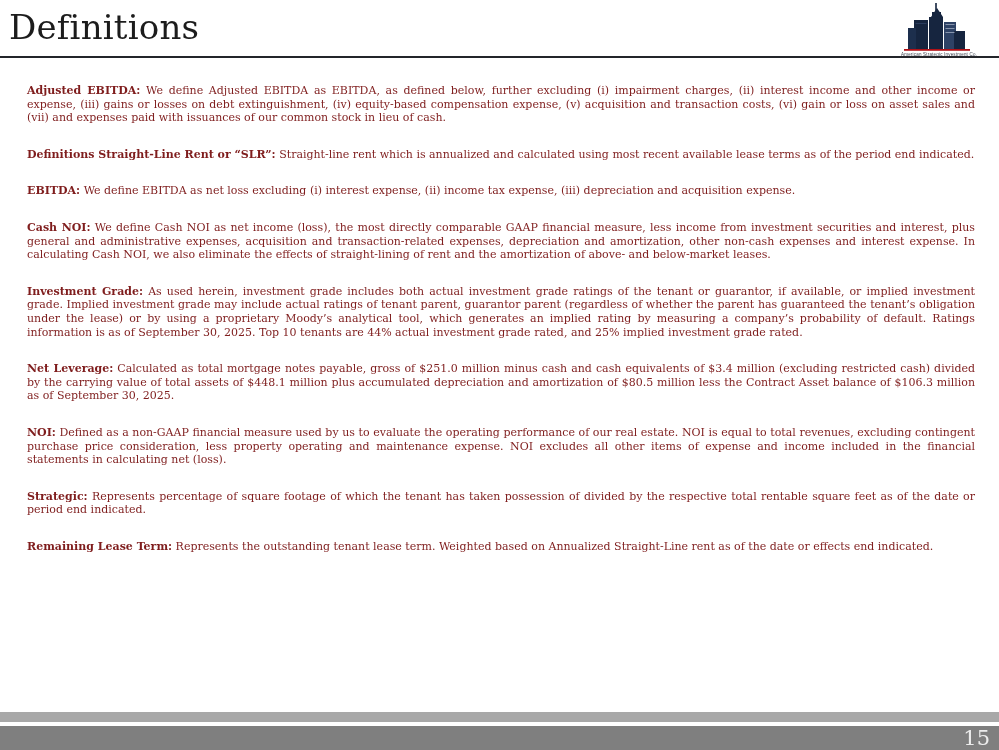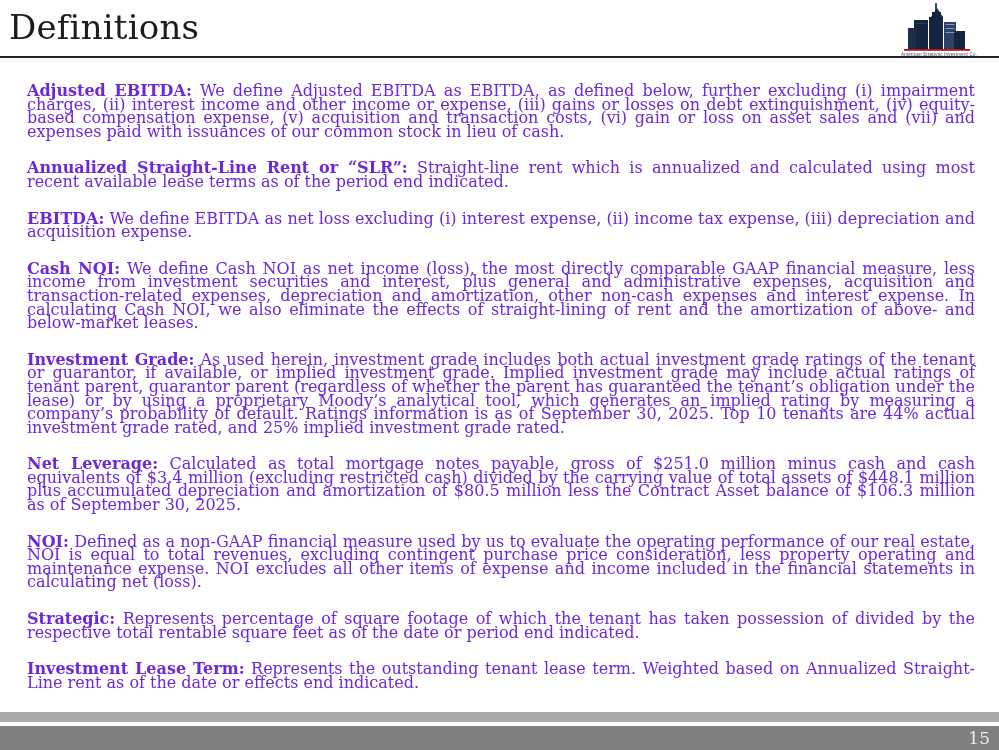--- a/index.html
+++ b/index.html
@@ -62,24 +62,24 @@
 
   
   .content {
     position: absolute;
     top: 84px;
     left: 27px;
     right: 24px;
   }
   .def {
     margin: 0 0 23px 0;
-    font-size: 16px;
+    font-size: 11px;
     line-height: 13.6px;
     text-align: justify;
-    color: #6d28d9;
+    color: #7f1d1d;
   }
   .def .term { font-weight: 700; }
 
   
   .footer-strip {
     position: absolute;
     left: 0; right: 0;
     top: 712px;
     height: 10px;
     background: #a8a8a8;
@@ -88,21 +88,21 @@
     position: absolute;
     left: 0; right: 0;
     top: 726px;
     height: 24px;
     background: #7f7f7f;
   }
   .page-number {
     position: absolute;
     right: 9px;
     top: 1px;
-    font-size: 17px;
+    font-size: 21px;
     line-height: 22px;
     color: #ececec;
     font-family: "DejaVu Serif", serif;
   }
 </style>
 </head>
 <body>
 
 <div class="slide">
 
@@ -134,35 +134,35 @@
       <div class="logo-caption">American Strategic Investment Co.</div>
     </div>
 
     <div class="header-rule"></div>
   </div>
 
   <div class="content">
 
     <p class="def"><span class="term">Adjusted EBITDA:</span> <span>We define Adjusted EBITDA as EBITDA, as defined below, further excluding (i) impairment charges, (ii) interest income and other income or expense, (iii) gains or losses on debt extinguishment, (iv) equity-based compensation expense, (v) acquisition and transaction costs, (vi) gain or loss on asset sales and (vii) and expenses paid with issuances of our common stock in lieu of cash.</span></p>
 
-    <p class="def"><span class="term">Annualized Straight-Line Rent or “SLR”:</span> <span>Straight-line rent which is annualized and calculated using most recent available lease terms as of the period end indicated.</span></p>
+    <p class="def"><span class="term">Definitions Straight-Line Rent or “SLR”:</span> <span>Straight-line rent which is annualized and calculated using most recent available lease terms as of the period end indicated.</span></p>
 
     <p class="def"><span class="term">EBITDA:</span> <span>We define EBITDA as net loss excluding (i) interest expense, (ii) income tax expense, (iii) depreciation and acquisition expense.</span></p>
 
     <p class="def"><span class="term">Cash NOI:</span> <span>We define Cash NOI as net income (loss), the most directly comparable GAAP financial measure, less income from investment securities and interest, plus general and administrative expenses, acquisition and transaction-related expenses, depreciation and amortization, other non-cash expenses and interest expense. In calculating Cash NOI, we also eliminate the effects of straight-lining of rent and the amortization of above- and below-market leases.</span></p>
 
     <p class="def"><span class="term">Investment Grade:</span> <span>As used herein, investment grade includes both actual investment grade ratings of the tenant or guarantor, if available, or implied investment grade. Implied investment grade may include actual ratings of tenant parent, guarantor parent (regardless of whether the parent has guaranteed the tenant’s obligation under the lease) or by using a proprietary Moody’s analytical tool, which generates an implied rating by measuring a company’s probability of default. Ratings information is as of September 30, 2025. Top 10 tenants are 44% actual investment grade rated, and 25% implied investment grade rated.</span></p>
 
     <p class="def"><span class="term">Net Leverage:</span> <span>Calculated as total mortgage notes payable, gross of $251.0 million minus cash and cash equivalents of $3.4 million (excluding restricted cash) divided by the carrying value of total assets of $448.1 million plus accumulated depreciation and amortization of $80.5 million less the Contract Asset balance of $106.3 million as of September 30, 2025.</span></p>
 
     <p class="def"><span class="term">NOI:</span> <span>Defined as a non-GAAP financial measure used by us to evaluate the operating performance of our real estate. NOI is equal to total revenues, excluding contingent purchase price consideration, less property operating and maintenance expense. NOI excludes all other items of expense and income included in the financial statements in calculating net (loss).</span></p>
 
     <p class="def"><span class="term">Strategic:</span> <span>Represents percentage of square footage of which the tenant has taken possession of divided by the respective total rentable square feet as of the date or period end indicated.</span></p>
 
-    <p class="def"><span class="term">Investment Lease Term:</span> <span>Represents the outstanding tenant lease term. Weighted based on Annualized Straight-Line rent as of the date or effects end indicated.</span></p>
+    <p class="def"><span class="term">Remaining Lease Term:</span> <span>Represents the outstanding tenant lease term. Weighted based on Annualized Straight-Line rent as of the date or effects end indicated.</span></p>
 
   </div>
 
   <div class="footer-strip"></div>
   <div class="footer-bar">
     <span class="page-number">15</span>
   </div>
 
 </div>
 

